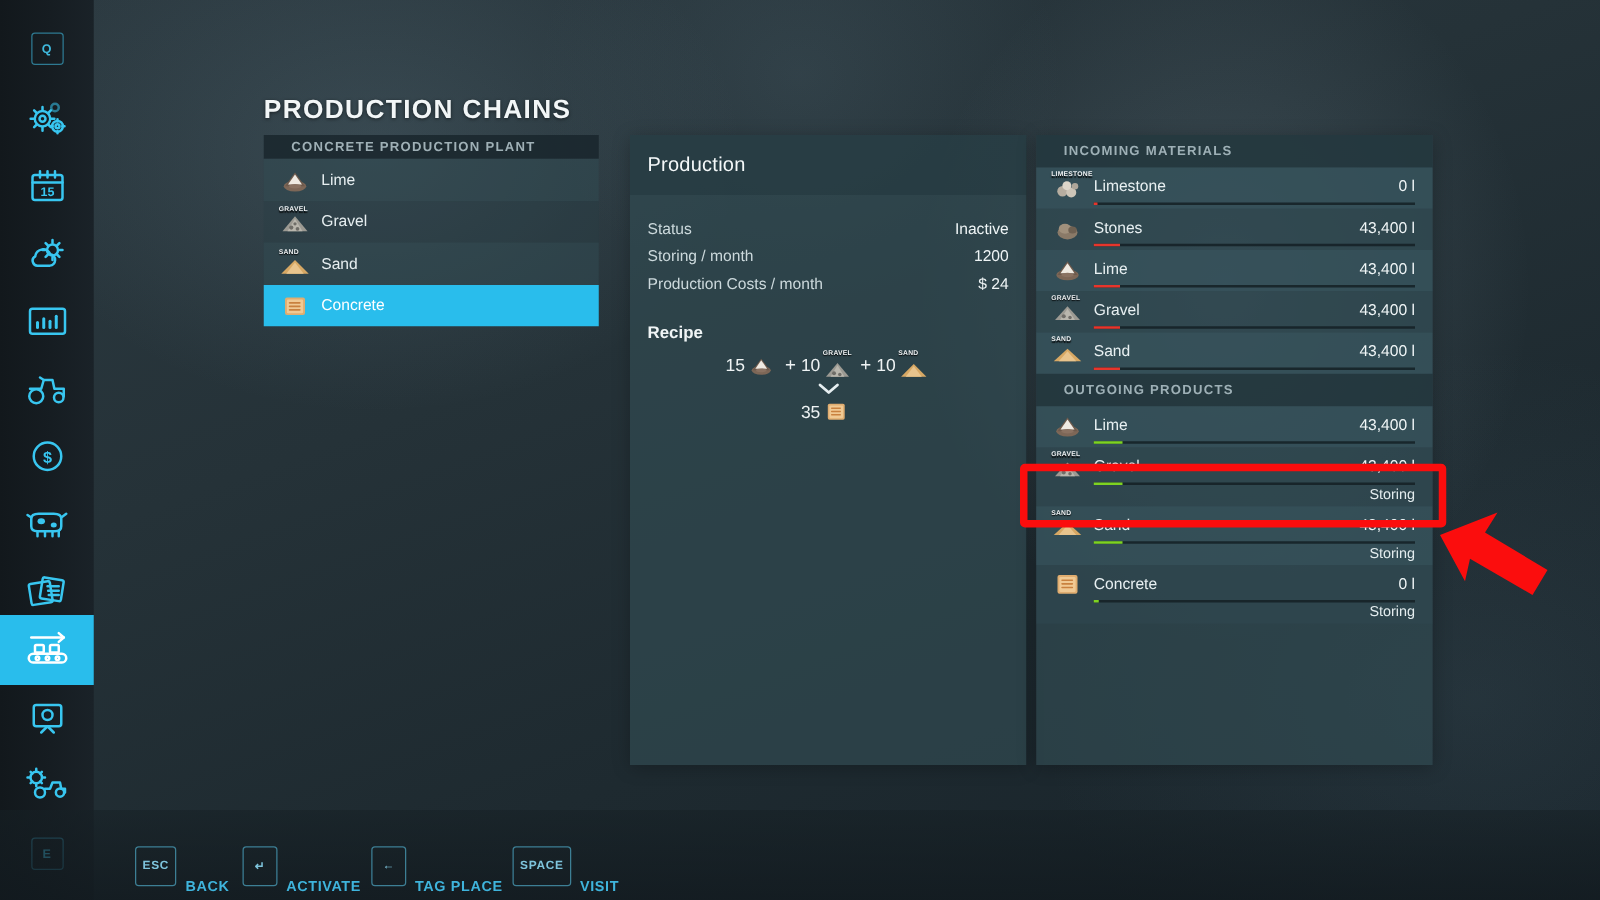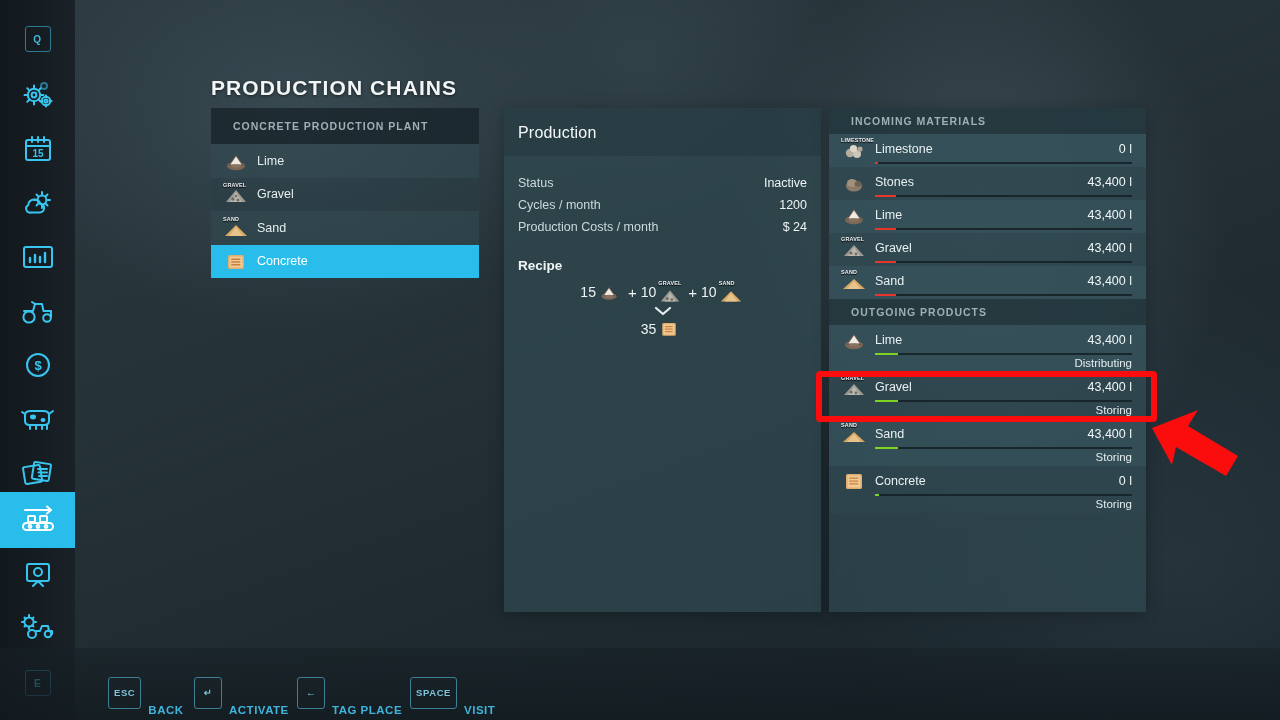--- a/index.html
+++ b/index.html
@@ -42,21 +42,21 @@
     position: absolute; left: 211px; top: 76px;
     font-size: 21px; font-weight: bold; letter-spacing: 1.1px;
     color: #f2f6f7;
     text-shadow: 0 1px 3px rgba(0,0,0,.55);
   }
   
   .list-panel {
     position: absolute; left: 211px; top: 108px; width: 268px;
   }
   .list-header {
-    height: 36px; background: rgba(24,36,42,0.80);
+    height: 19px; background: rgba(24,36,42,0.80);
     display: flex; align-items: center; padding-left: 22px;
     font-size: 10.5px; font-weight: bold; letter-spacing: 1px; color: #9fb0b6;
   }
   .list-row {
     height: 33.5px; display: flex; align-items: center; padding-left: 12px;
     font-size: 12.5px; color: #e6eef0;
   }
   .list-row.odd  { background: rgba(49,74,82,0.55); }
   .list-row.even { background: rgba(40,62,70,0.42); }
   .list-row.sel  { background: #29bdec; color: #ffffff; }
@@ -334,21 +334,21 @@
       <div class="panel-title">Production</div>
     </div>
 
     <div style="height:12px"></div>
 
     <div class="kv">
       <span class="k">Status</span>
       <span class="v">Inactive</span>
     </div>
     <div class="kv">
-      <span class="k">Cycles / month</span>
+      <span class="k">Storing / month</span>
       <span class="v">1200</span>
     </div>
     <div class="kv">
       <span class="k">Production Costs / month</span>
       <span class="v">$ 24</span>
     </div>
 
     <div style="height:24px"></div>
     <div class="section-label">Recipe</div>
 
@@ -511,21 +511,20 @@
             <path d="M13 6.5 L18.6 14.5 L7.4 14.5 Z" fill="#efeae2"></path>
             <ellipse cx="13" cy="16" rx="5" ry="1.8" fill="#8a7262"></ellipse>
           </svg>
         </span>
         <span class="sto-name">Lime</span>
         <span class="sto-amt">43,400 l</span>
       </div>
       <div class="sto-bar">
           <i style="width:9%;background:#7ed321"></i>
         </div>
-      <div class="sto-state">Distributing</div>
     </div>
 
     <div class="sto-row even">
       <div class="sto-top">
         <span class="fi">
           <svg width="26" height="22" viewBox="0 0 26 22">
             <path d="M13 8 L23 19 L3 19 Z" fill="#9c9a93"></path>
             <path d="M13 10 L19 19 L7 19 Z" fill="#b9b6ad"></path>
             <circle cx="10" cy="16" r="1.6" fill="#6f6d68"></circle>
               <circle cx="15" cy="17" r="1.4" fill="#6f6d68"></circle>

